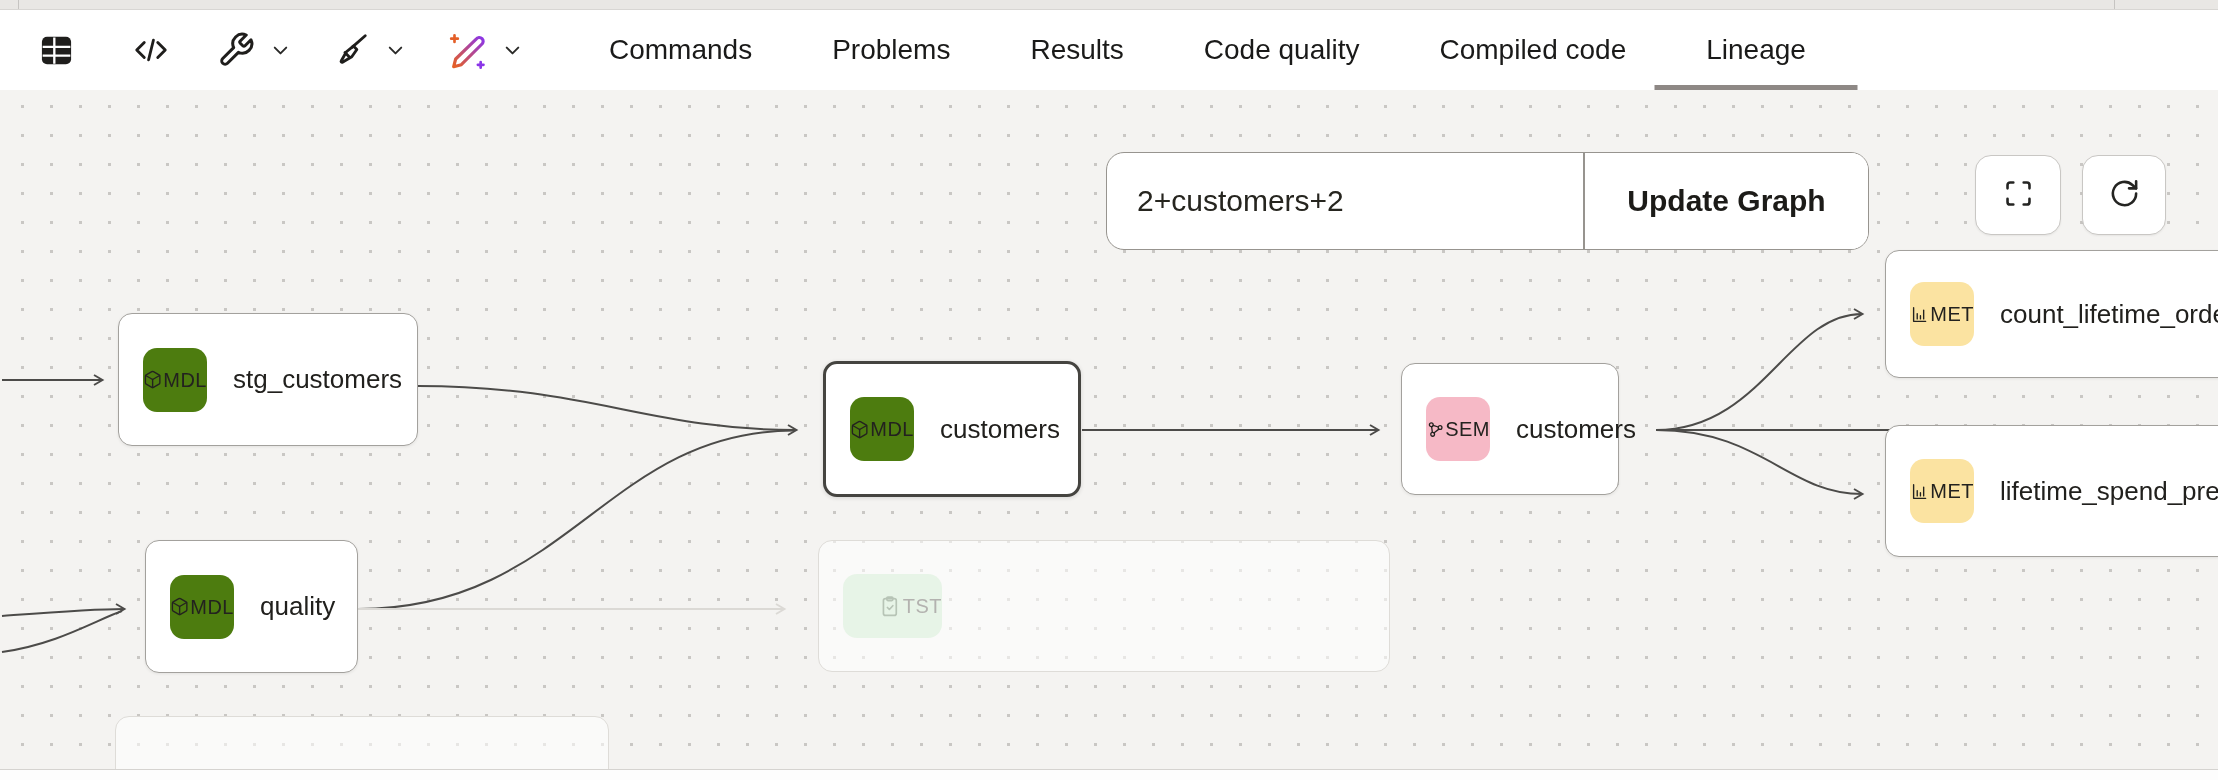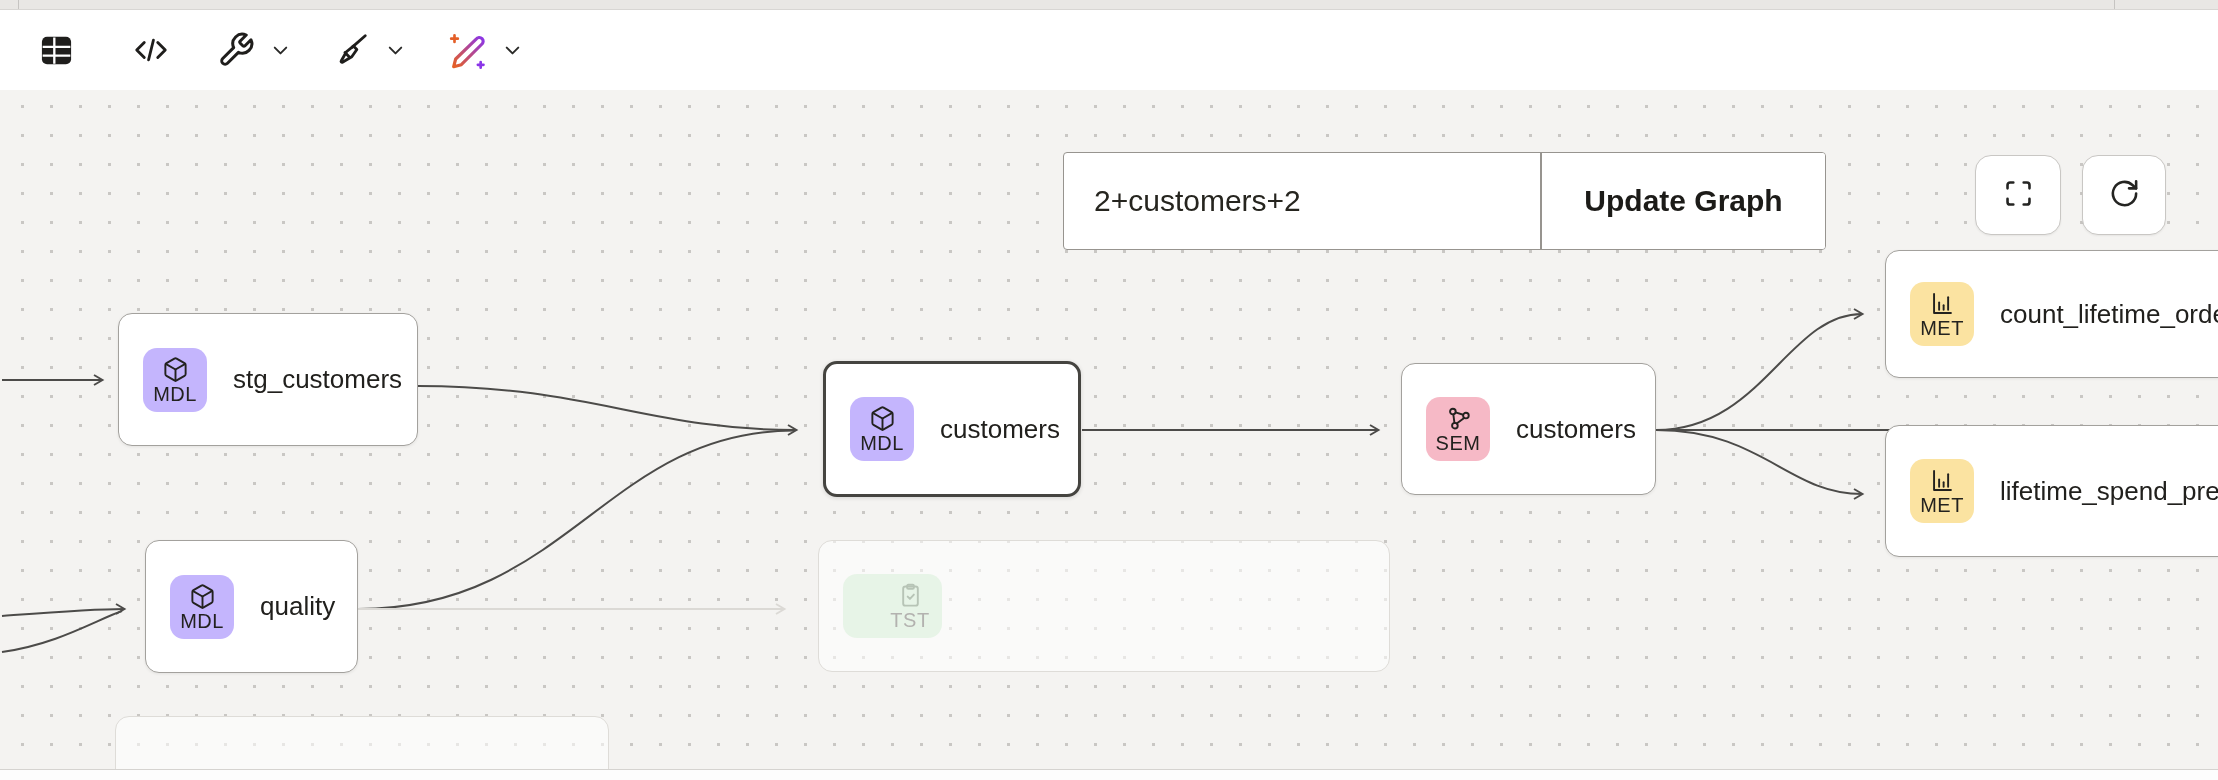--- a/index.html
+++ b/index.html
@@ -25,35 +25,35 @@
       background-image:radial-gradient(circle,#c9c7c4 1.6px,transparent 1.7px);
       background-size:29px 29px;background-position:8px 2px;}
   .edges{position:absolute;inset:0;width:100%;height:100%;}
 
   
   .node{position:absolute;background:#fff;border:1.5px solid #a3a19d;border-radius:14px;
         display:flex;align-items:center;padding:0 24px;gap:26px;box-sizing:border-box;
         box-shadow:0 1px 3px rgba(40,40,40,.08);cursor:pointer;}
   .node.selected{border:3px solid #454440;box-shadow:0 1px 4px rgba(30,30,30,.14);}
   .node.faded{background:rgba(255,255,255,.55);border-color:#dedcd8;box-shadow:none;}
-  .badge{width:64px;height:64px;border-radius:14px;display:flex;flex-direction:column;
+  .badge{width:64px;height:64px;border-radius:14px;display:flex;flex-direction:row;
          align-items:center;justify-content:center;gap:1px;flex:0 0 auto;}
   .badge svg{width:27px;height:27px;stroke:#23221f;fill:none;stroke-width:1.7;
              stroke-linecap:round;stroke-linejoin:round;}
   .badge .tl{font-size:20px;line-height:20px;color:#23221f;letter-spacing:.5px;}
   .label{font-size:26px;color:#21201d;white-space:nowrap;}
-  .badge.mdl{background:#c4b5fd;} .badge.sem{background:#f6b9c6;} .badge.met{background:#fbe3a1;}
+  .badge.mdl{background:#4d7c0f;} .badge.sem{background:#f6b9c6;} .badge.met{background:#fbe3a1;}
   .badge.tst{background:#e7f4e7;padding-left:35px;}
   .node.faded .badge svg{stroke:#b7c4b6;}
   .node.faded .badge .tl{color:#b3b2af;}
   .node.faded .label{color:#c3c1be;white-space:normal;word-break:break-all;width:490px;line-height:1.25;}
 
   
-  .selector-group{position:absolute;left:1063px;top:62px;width:763px;height:98px;background:#fff;
-        border:1.5px solid #97948f;border-radius:4px;display:flex;align-items:stretch;box-sizing:border-box;overflow:hidden;}
+  .selector-group{position:absolute;left:1106px;top:62px;width:763px;height:98px;background:#fff;
+        border:1.5px solid #97948f;border-radius:18px;display:flex;align-items:stretch;box-sizing:border-box;overflow:hidden;}
   .selector-input{flex:1;display:flex;align-items:center;padding-left:30px;font-size:30px;color:#26251f;}
   .selector-div{width:2px;background:#97948f;}
   .update-btn{width:283px;display:flex;align-items:center;justify-content:center;
         font-size:30px;font-weight:600;color:#1c1b18;cursor:pointer;background:#fff;border:none;}
   .sq-btn{position:absolute;top:65px;width:86px;height:80px;background:#fff;border:1.5px solid #c9c7c4;
         border-radius:16px;display:flex;align-items:center;justify-content:center;cursor:pointer;
         box-shadow:0 1px 2px rgba(50,50,50,.07);box-sizing:border-box;}
   .sq-btn svg{width:31px;height:31px;stroke:#242422;fill:none;stroke-width:2;stroke-linecap:round;stroke-linejoin:round;}
 
   .bottom-bar{position:absolute;left:0;bottom:0;width:100%;height:10px;background:#fdfdfd;border-top:1px solid #d5d3d0;}
@@ -139,20 +139,28 @@
       </button>
       <button class="tbtn gap14">
         <span>
           <svg width="23" height="23" viewBox="0 0 24 24" fill="none" stroke="#2a2a28" stroke-width="2" stroke-linecap="round" stroke-linejoin="round">
               <polyline points="6 9 12 15 18 9"></polyline>
             </svg>
         </span>
       </button>
     </div>
 
+    <div class="tabs">
+      <div class="tab">Commands</div>
+      <div class="tab">Problems</div>
+      <div class="tab">Results</div>
+      <div class="tab">Code quality</div>
+      <div class="tab">Compiled code</div>
+      <div class="tab active">Lineage</div>
+    </div>
   </div>
 
   <div class="canvas">
 
     <svg class="edges" viewBox="0 90 2218 680">
       <defs>
         <marker id="arw" markerUnits="userSpaceOnUse" markerWidth="16" markerHeight="16" refX="11" refY="7" orient="auto">
           <path d="M3 2 L11.5 7 L3 12" fill="none" stroke="#4c4b49" stroke-width="1.9"></path>
         </marker>
         <marker id="arwf" markerUnits="userSpaceOnUse" markerWidth="16" markerHeight="16" refX="11" refY="7" orient="auto">
@@ -204,21 +212,21 @@
         <svg viewBox="0 0 24 24">
             <path d="M21 8a2 2 0 0 0-1-1.73l-7-4a2 2 0 0 0-2 0l-7 4A2 2 0 0 0 3 8v8a2 2 0 0 0 1 1.73l7 4a2 2 0 0 0 2 0l7-4A2 2 0 0 0 21 16Z"></path>
             <path d="m3.3 7 8.7 5 8.7-5"></path>
             <path d="M12 22V12"></path>
           </svg>
         <span class="tl">MDL</span>
       </span>
       <span class="label">customers</span>
     </div>
 
-    <div class="node" style="left:1401px;top:273px;width:255px;height:132px">
+    <div class="node" style="left:1401px;top:273px;width:218px;height:132px">
       <span class="badge sem">
         <svg viewBox="0 0 24 24">
             <circle cx="7" cy="5.8" r="2.5"></circle>
             <circle cx="18.6" cy="9.4" r="2.5"></circle>
             <circle cx="8.8" cy="18.4" r="2.5"></circle>
             <path d="M9.4 6.6l6.8 2.1M17 11.5l-6.6 5M7.4 8.3l1 7.6"></path>
           </svg>
         <span class="tl">SEM</span>
       </span>
       <span class="label">customers</span>

